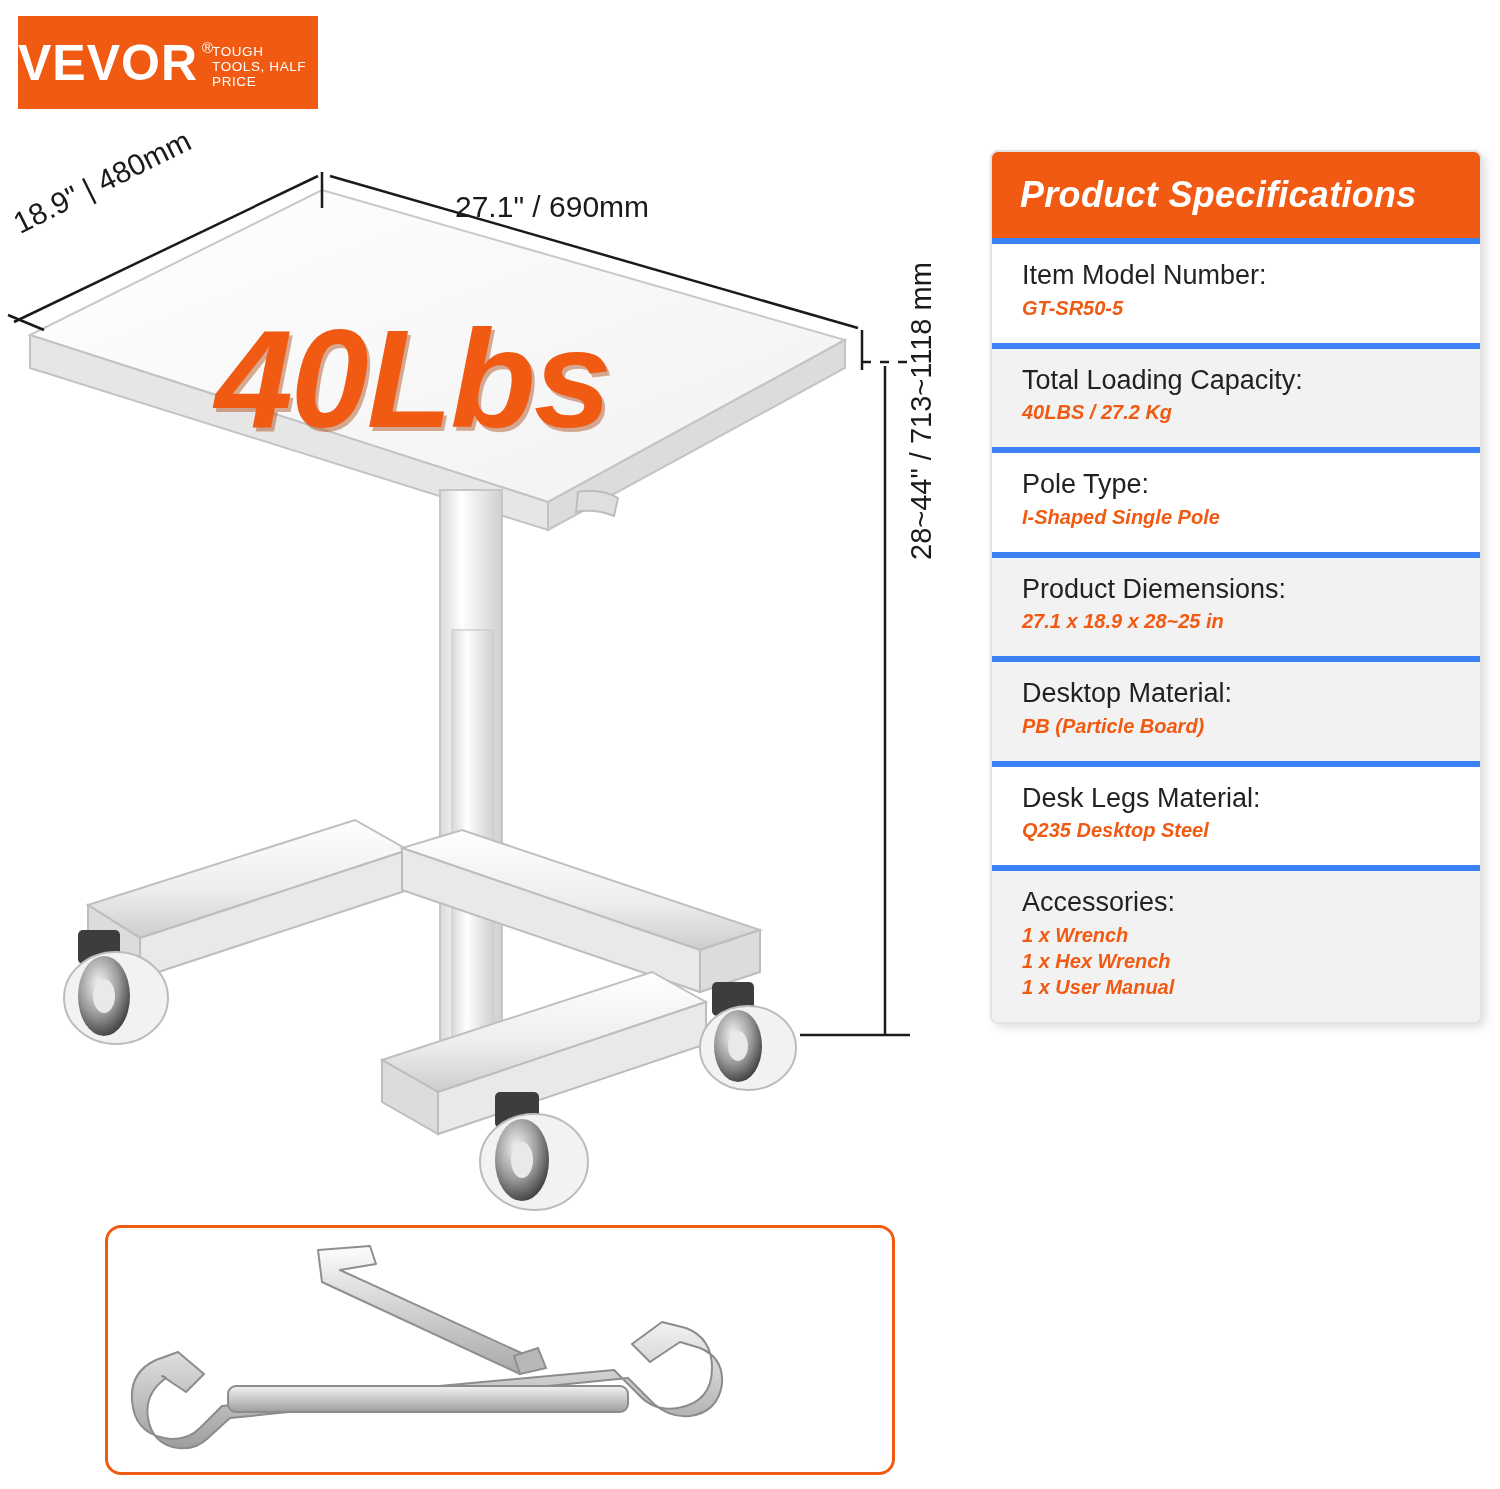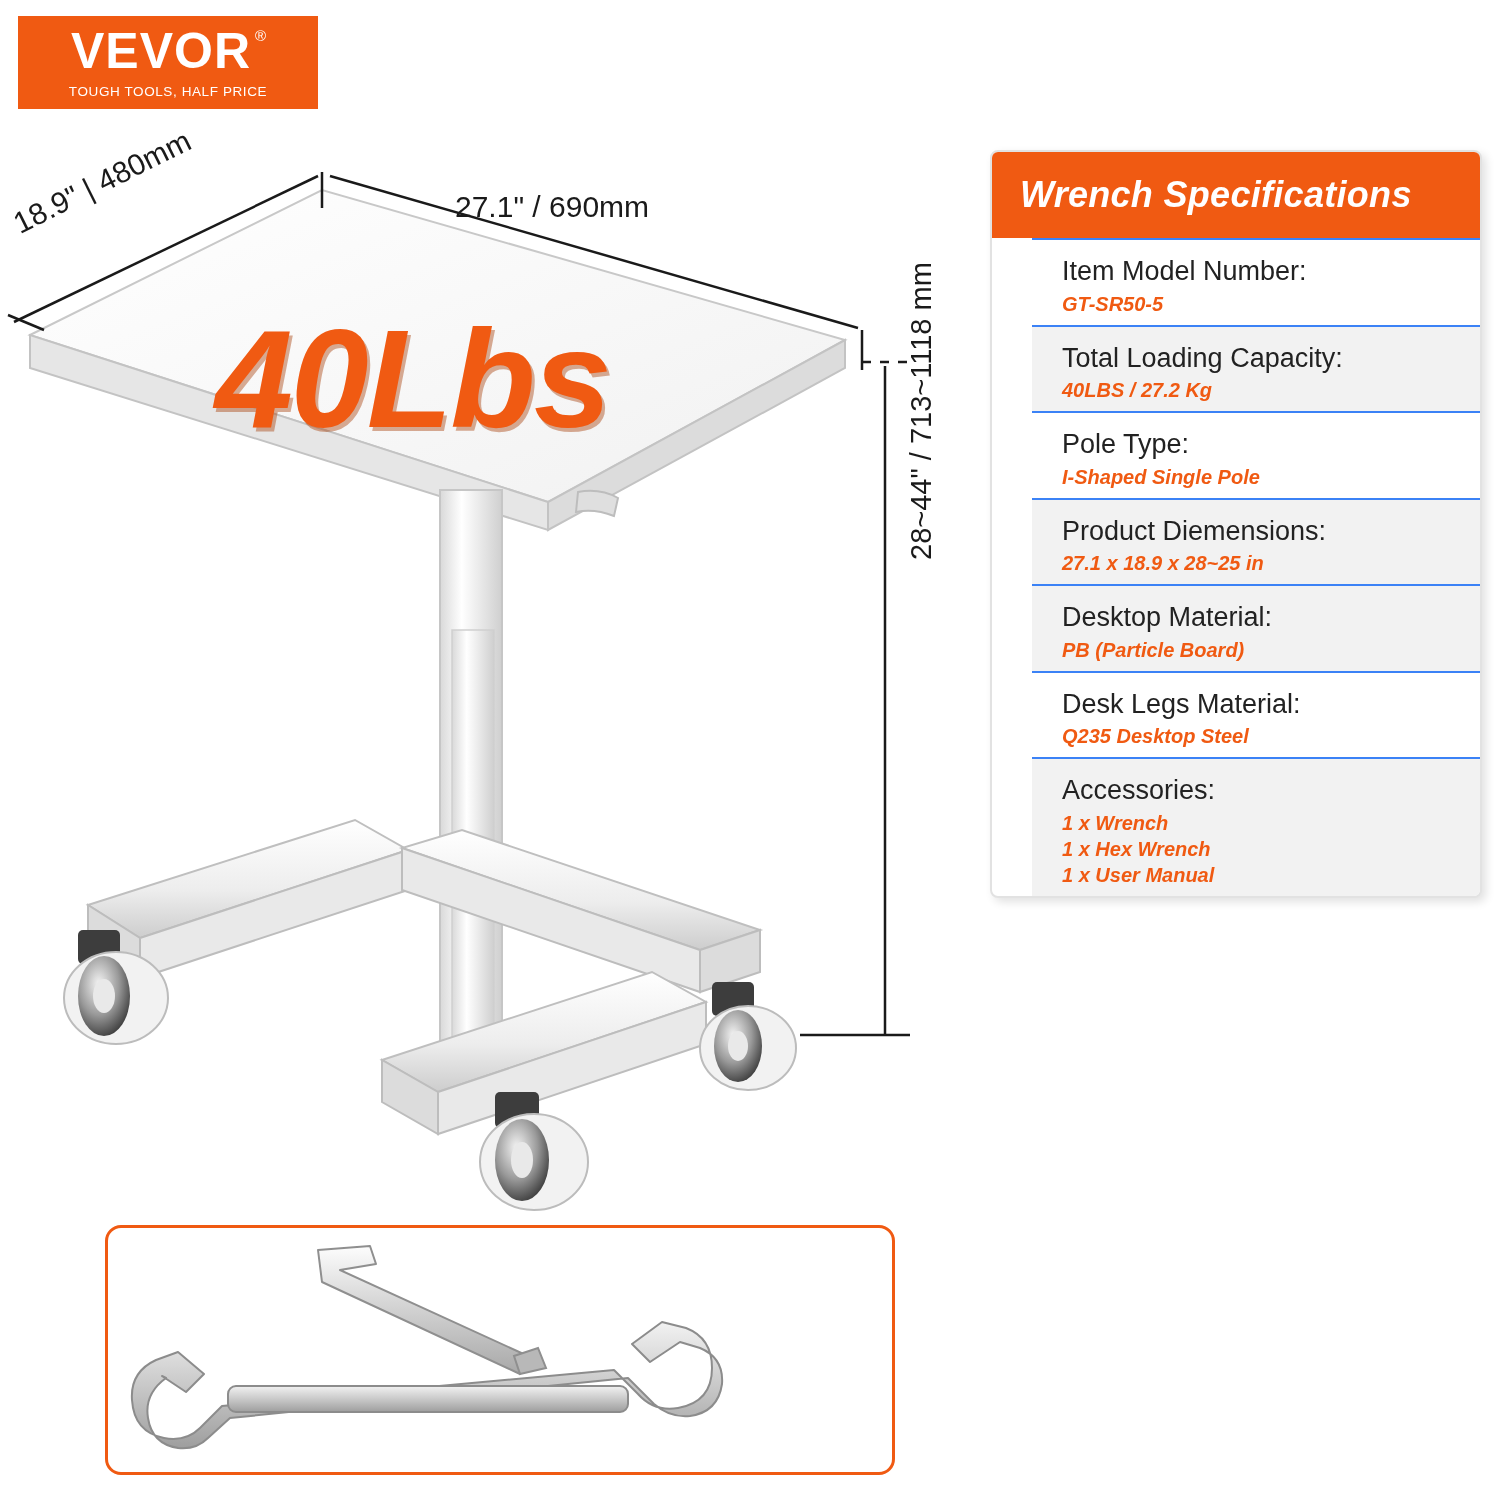--- a/index.html
+++ b/index.html
@@ -17,21 +17,21 @@
 
   
   .logo-box {
     position: absolute;
     left: 18px;
     top: 16px;
     width: 300px;
     height: 93px;
     background: #F05A12;
     display: flex;
-    flex-direction: column;
+    flex-direction: row;
     align-items: center;
     justify-content: center;
     box-sizing: border-box;
   }
   .logo-main {
     color: #ffffff;
     font-size: 50px;
     font-weight: bold;
     letter-spacing: 1px;
     line-height: 1;
@@ -128,24 +128,23 @@
   .spec-header {
     background: #F05A12;
     color: #ffffff;
     font-size: 36px;
     font-weight: bold;
     font-style: italic;
     padding: 22px 0 22px 28px;
     letter-spacing: 0.3px;
   }
   .spec-row {
-    padding: 14px 26px 8px 30px;
-    border-top: 2px solid #3b82f6;
+    padding: 14px 26px 22px 30px;
+    border-top: 6px solid #3b82f6;
     background: #ffffff;
-    margin-left: 40px;
   }
   .spec-row.alt { background: #f2f2f2; }
   .spec-label {
     font-size: 27px;
     color: #222222;
     line-height: 1.28;
   }
   .spec-value {
     font-size: 20px;
     color: #F05A12;
@@ -284,21 +283,21 @@
                l -24,-24 -392,36 -22,22
                q -14,14 -36,10
                q -30,-6 -32,-38
                q -2,-28 24,-40 l 22,-8 26,22 -18,18 -24,-16 Z" fill="url(#metal2)" stroke="#8c8c8c" stroke-width="2" stroke-linejoin="round"></path>
       <rect x="120" y="158" width="400" height="26" rx="8" fill="url(#metal2)" stroke="#8c8c8c" stroke-width="2"></rect>
     </g>
   </svg>
 </div>
 
 <div class="spec-panel">
-  <div class="spec-header">Wrench Specifications</div>
+  <div class="spec-header">Product Specifications</div>
 
   <div class="spec-row">
     <div class="spec-label">Item Model Number:</div>
     <div class="spec-value">GT-SR50-5</div>
   </div>
 
   <div class="spec-row alt">
     <div class="spec-label">Total Loading Capacity:</div>
     <div class="spec-value">40LBS / 27.2 Kg</div>
   </div>

